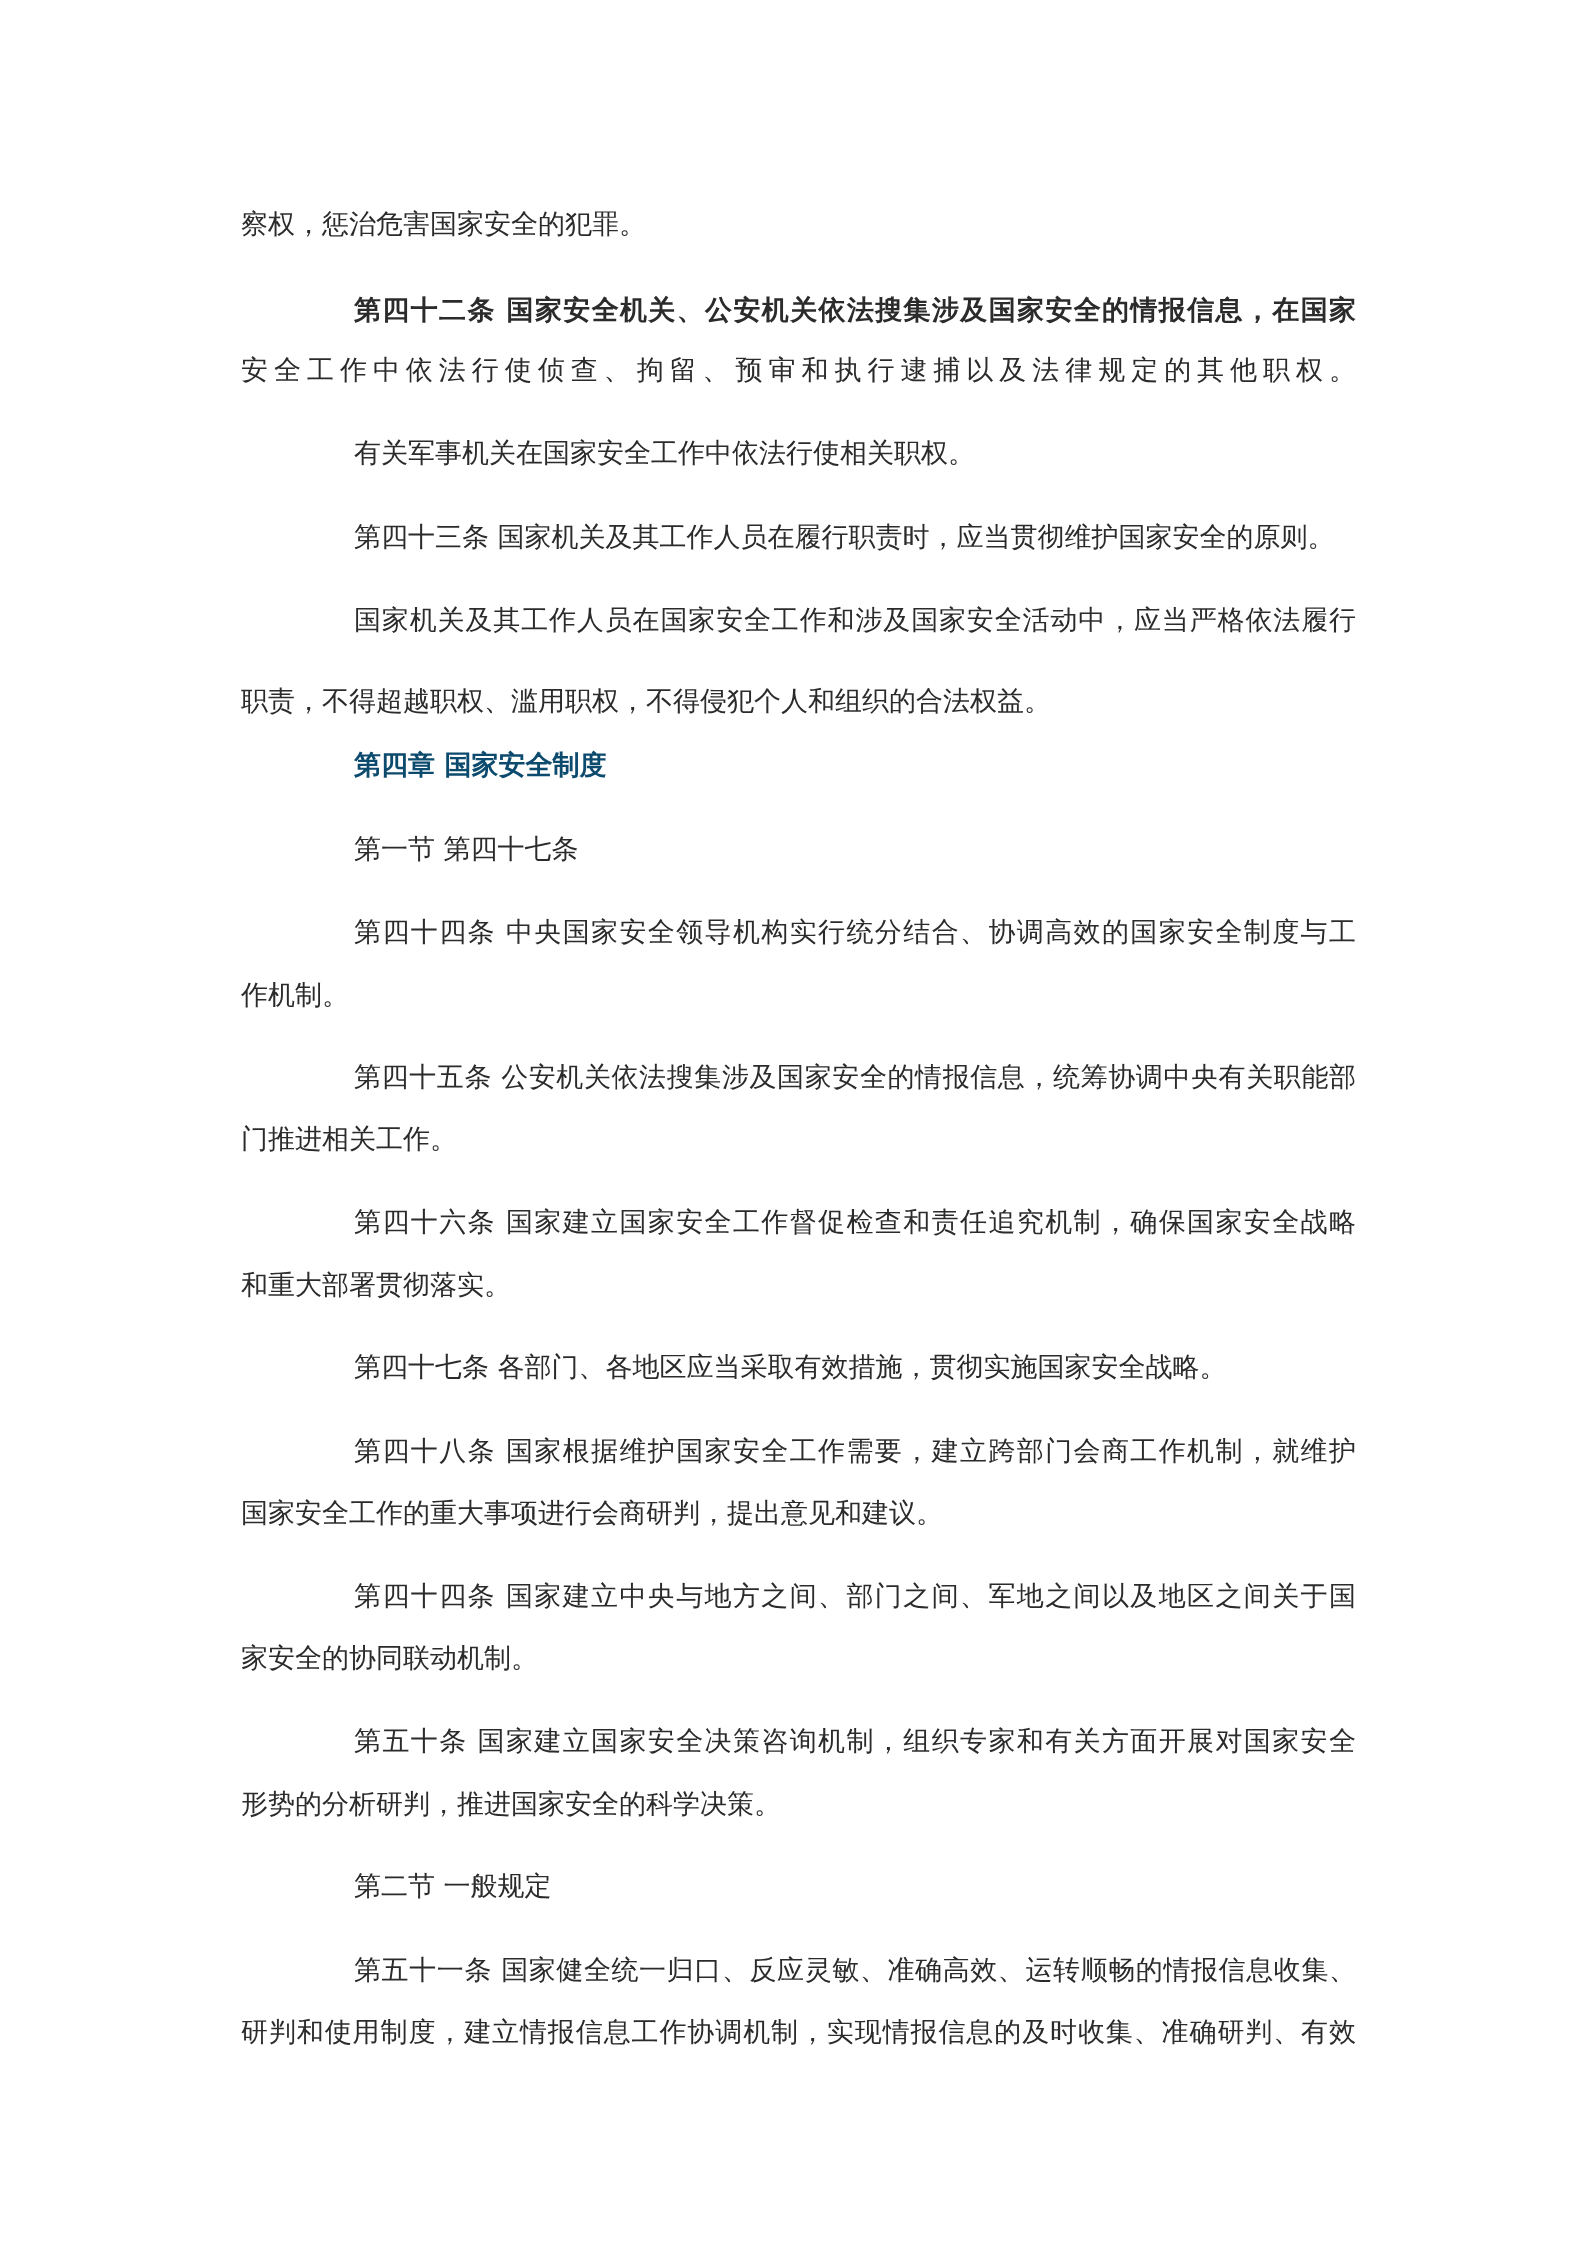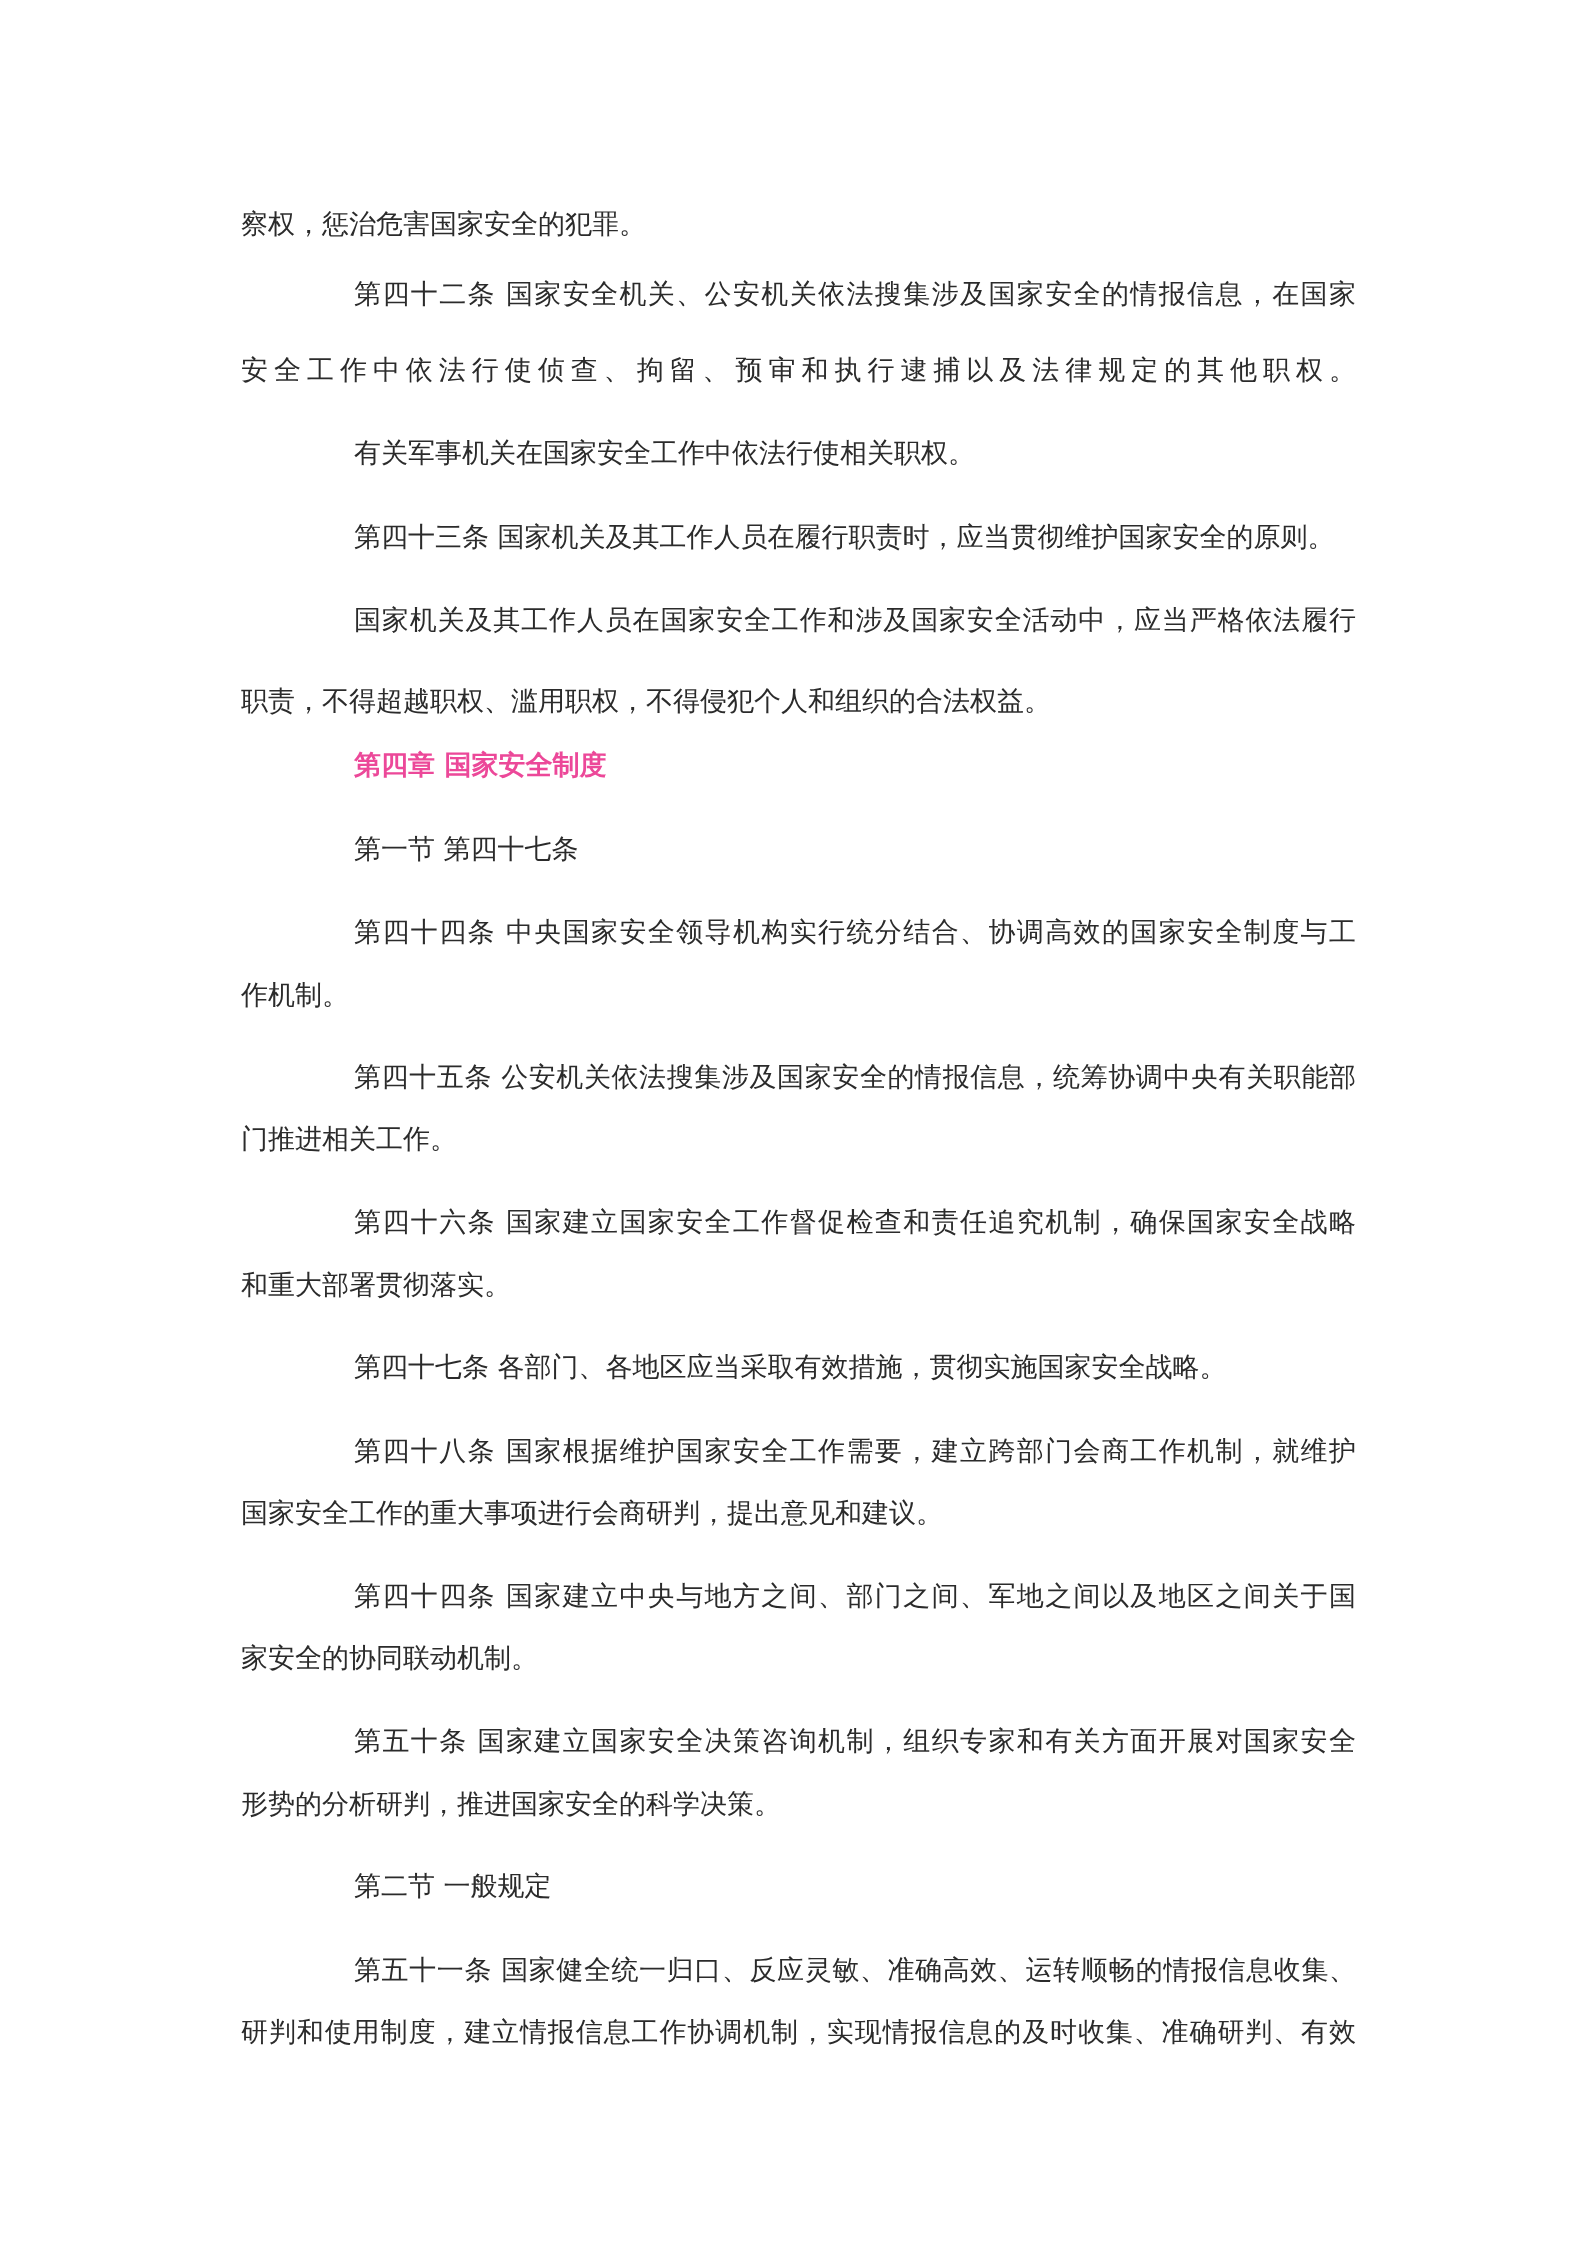--- a/index.html
+++ b/index.html
@@ -7,30 +7,30 @@
   .page {
     position: absolute; left: 241px; top: 0; width: 1115px;
     font-family: "DejaVu Serif", "Liberation Serif", serif;
     font-size: 27px; color: #2b2b2b;
   }
   .line {
     position: absolute; left: 0; white-space: nowrap;
     line-height: 30px; height: 30px;
   }
   .indent { left: 113px; }
-  .bold { font-weight: bold; color: #ec4899; }
+  .bold { font-weight: bold; color: #0c4a6e; }
   .just { width: 1115px; text-align: justify; text-align-last: justify; }
   .just.indent { width: 1002px; }
 </style>
 </head>
 <body>
 
 <div class="page" id="page">
     <div class="line" style="top: 209px;">察权，惩治危害国家安全的犯罪。</div>
-    <div class="line indent just" style="top: 279px;">第四十二条  国家安全机关、公安机关依法搜集涉及国家安全的情报信息，在国家</div>
+    <div class="line indent just" style="top: 295px; font-weight: bold;">第四十二条  国家安全机关、公安机关依法搜集涉及国家安全的情报信息，在国家</div>
     <div class="line just" style="top: 355px;">安全工作中依法行使侦查、拘留、预审和执行逮捕以及法律规定的其他职权。</div>
     <div class="line indent" style="top: 438px;">有关军事机关在国家安全工作中依法行使相关职权。</div>
     <div class="line indent" style="top: 522px;">第四十三条  国家机关及其工作人员在履行职责时，应当贯彻维护国家安全的原则。</div>
     <div class="line indent just" style="top: 605px;">国家机关及其工作人员在国家安全工作和涉及国家安全活动中，应当严格依法履行</div>
     <div class="line" style="top: 686px;">职责，不得超越职权、滥用职权，不得侵犯个人和组织的合法权益。</div>
     <div class="line indent bold" style="top: 750px;">第四章  国家安全制度</div>
     <div class="line indent" style="top: 834px;">第一节  第四十七条</div>
     <div class="line indent just" style="top: 917px;">第四十四条  中央国家安全领导机构实行统分结合、协调高效的国家安全制度与工</div>
     <div class="line" style="top: 980px;">作机制。</div>
     <div class="line indent just" style="top: 1062px;">第四十五条  公安机关依法搜集涉及国家安全的情报信息，统筹协调中央有关职能部</div>

